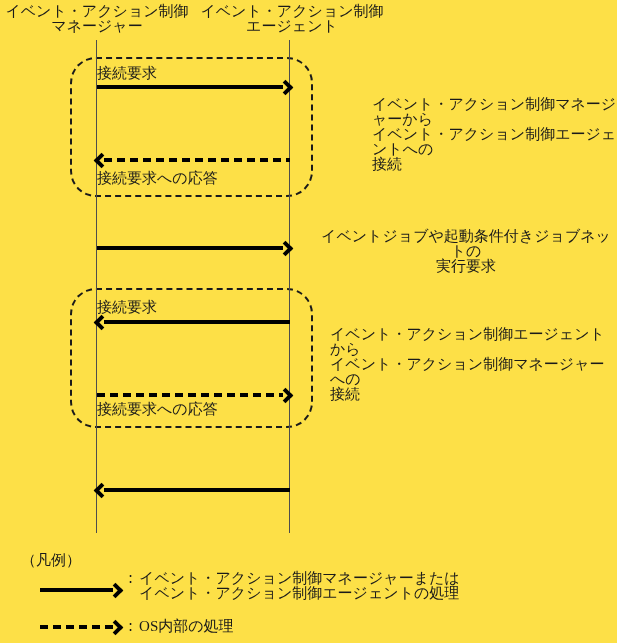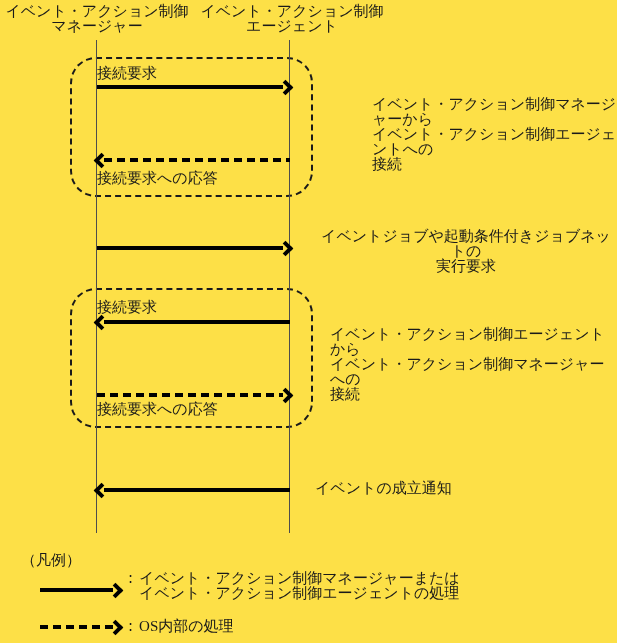--- a/index.html
+++ b/index.html
@@ -81,21 +81,20 @@
   </div>
   <div class="txt msg-label" style="top:402px;">接続要求への応答</div>
   <div class="txt" style="left:330px;top:327px;font-family:Liberation Serif, serif;">イベント・アクション制御エージェントから
 イベント・アクション制御マネージャーへの
 接続</div>
 
   <div class="arrow left solid" style="left:97px;top:488px;width:193px;">
     <span class="shaft"></span>
     <span class="head"></span>
   </div>
-  <div class="txt" style="left:315px;top:481px;">イベントの成立通知</div>
 
   <div class="txt" style="left:21px;top:553px;">（凡例）</div>
 
   <div class="arrow right solid" style="left:40px;top:588px;width:80px;">
     <span class="shaft"></span>
     <span class="head"></span>
   </div>
   <div class="legend-row" style="left:128px;top:571px;">
     <span class="legend-colon">:</span>
     <span class="legend-text">イベント・アクション制御マネージャーまたは

